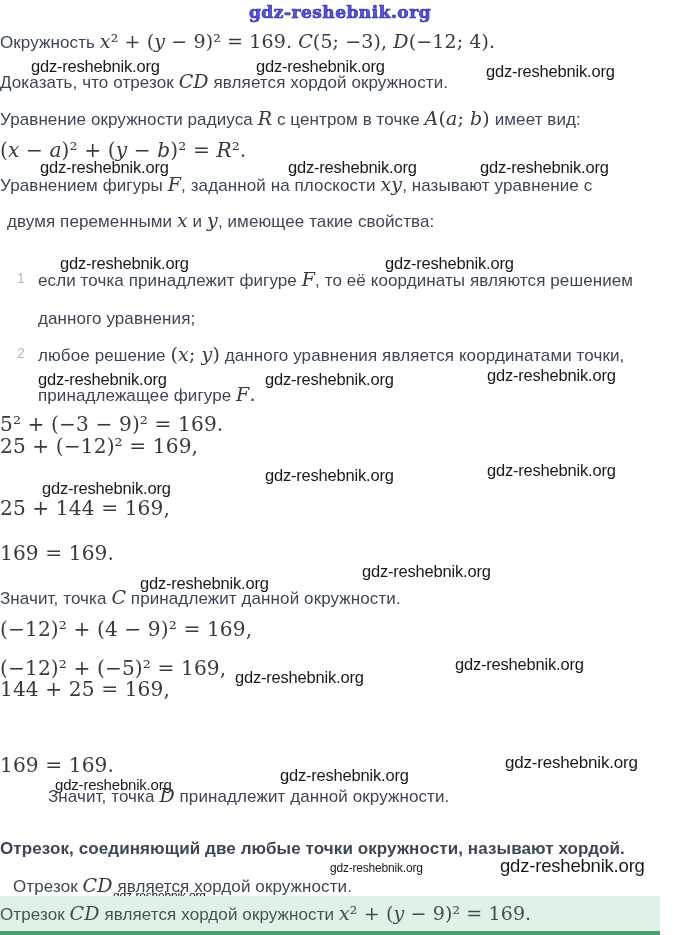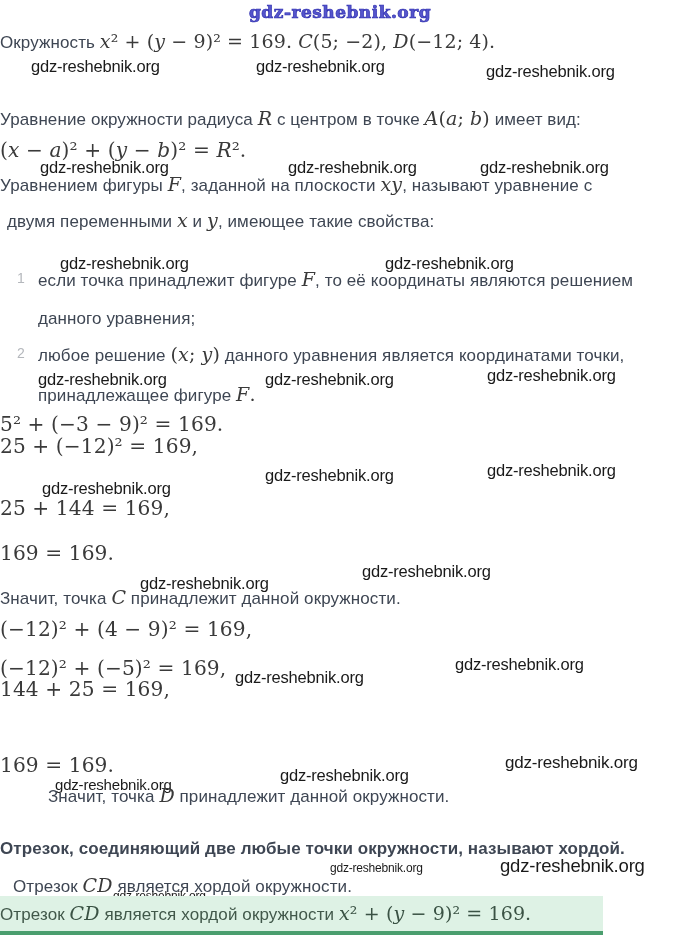--- a/index.html
+++ b/index.html
@@ -55,38 +55,39 @@
     white-space: nowrap;
     font-family: "DejaVu Serif", serif;
     font-weight: 700;
     font-size: 17px;
     letter-spacing: 0.5px;
     color: var(--watermark-top-fill, #5555cc);
     -webkit-text-stroke: 0.7px var(--watermark-top-stroke, #3030b0);
   }
   .line.highlight {
     left: 0;
-    width: 603px;
+    width: 660px;
     box-sizing: border-box;
     background: var(--highlight-bg, #def2e5);
     border-bottom: 4px solid var(--highlight-border, #4a9e6e);
     padding-top: 6px;
   }
   .line.highlight .seg-t { color: var(--highlight-text, #41584a); }
   .line.highlight .seg-m,
   .line.highlight .seg-v { color: var(--highlight-math, #3a5244); }
 </style>
 </head>
 <body>
 
 <div id="doc" style="--text: #3e4653; --math: #3a3a3a; --watermark: #1a1a1a; --watermark-top-fill: #5555cc; --watermark-top-stroke: #3030b0; --list-number: #b4b7bc; --highlight-bg: #def2e5; --highlight-border: #4a9e6e; --highlight-text: #41584a; --highlight-math: #3a5244;">
     <span class="wm-top" style="position: absolute; top: 2px;">gdz-reshebnik.org</span>
-    <div class="line" style="left: 0px; top: 30px;"><span class="seg-t">Окружность </span><span class="seg-v">x</span><span class="seg-m">² + (</span><span class="seg-v">y</span><span class="seg-m"> − 9)² = 169. </span><span class="seg-v">C</span><span class="seg-m">(5; −2), </span><span class="seg-v">D</span><span class="seg-m">(−12; 4).</span></div>
+    <div class="line" style="left: 0px; top: 30px;"><span class="seg-t">Окружность </span><span class="seg-v">x</span><span class="seg-m">² + (</span><span class="seg-v">y</span><span class="seg-m"> − 9)² = 169. </span><span class="seg-v">C</span><span class="seg-m">(5; −3), </span><span class="seg-v">D</span><span class="seg-m">(−12; 4).</span></div>
     <span class="wm" style="left: 31px; position: absolute; top: 57px;">gdz-reshebnik.org</span>
     <span class="wm" style="left: 256px; position: absolute; top: 57px;">gdz-reshebnik.org</span>
+    <div class="line" style="left: 0px; top: 70px;"><span class="seg-t">Доказать, что отрезок </span><span class="seg-v">CD</span><span class="seg-t"> является хордой окружности.</span></div>
     <span class="wm" style="left: 486px; position: absolute; top: 62px;">gdz-reshebnik.org</span>
     <div class="line math" style="left: 0px; top: 138px;"><span class="seg-m">(</span><span class="seg-v">x</span><span class="seg-m"> − </span><span class="seg-v">a</span><span class="seg-m">)² + (</span><span class="seg-v">y</span><span class="seg-m"> − </span><span class="seg-v">b</span><span class="seg-m">)² = </span><span class="seg-v">R</span><span class="seg-m">².</span></div>
     <div class="line" style="left: 0px; top: 107px;"><span class="seg-t">Уравнение окружности радиуса </span><span class="seg-v">R</span><span class="seg-t"> с центром в точке </span><span class="seg-v">A</span><span class="seg-m">(</span><span class="seg-v">a</span><span class="seg-m">; </span><span class="seg-v">b</span><span class="seg-m">)</span><span class="seg-t"> имеет вид:</span></div>
     <span class="wm" style="left: 40px; position: absolute; top: 158px;">gdz-reshebnik.org</span>
     <span class="wm" style="left: 288px; position: absolute; top: 158px;">gdz-reshebnik.org</span>
     <span class="wm" style="left: 480px; position: absolute; top: 158px;">gdz-reshebnik.org</span>
     <div class="line" style="left: 0px; top: 173px;"><span class="seg-t">Уравнением фигуры </span><span class="seg-v">F</span><span class="seg-t">, заданной на плоскости </span><span class="seg-v">xy</span><span class="seg-t">, называют уравнение с</span></div>
     <div class="line" style="left: 0px; top: 209px; padding-left: 7px;"><span class="seg-t">двумя переменными </span><span class="seg-v">x</span><span class="seg-t"> и </span><span class="seg-v">y</span><span class="seg-t">, имеющее такие свойства:</span></div>
     <span class="wm" style="left: 60px; position: absolute; top: 254px;">gdz-reshebnik.org</span>
     <span class="wm" style="left: 385px; position: absolute; top: 254px;">gdz-reshebnik.org</span>

